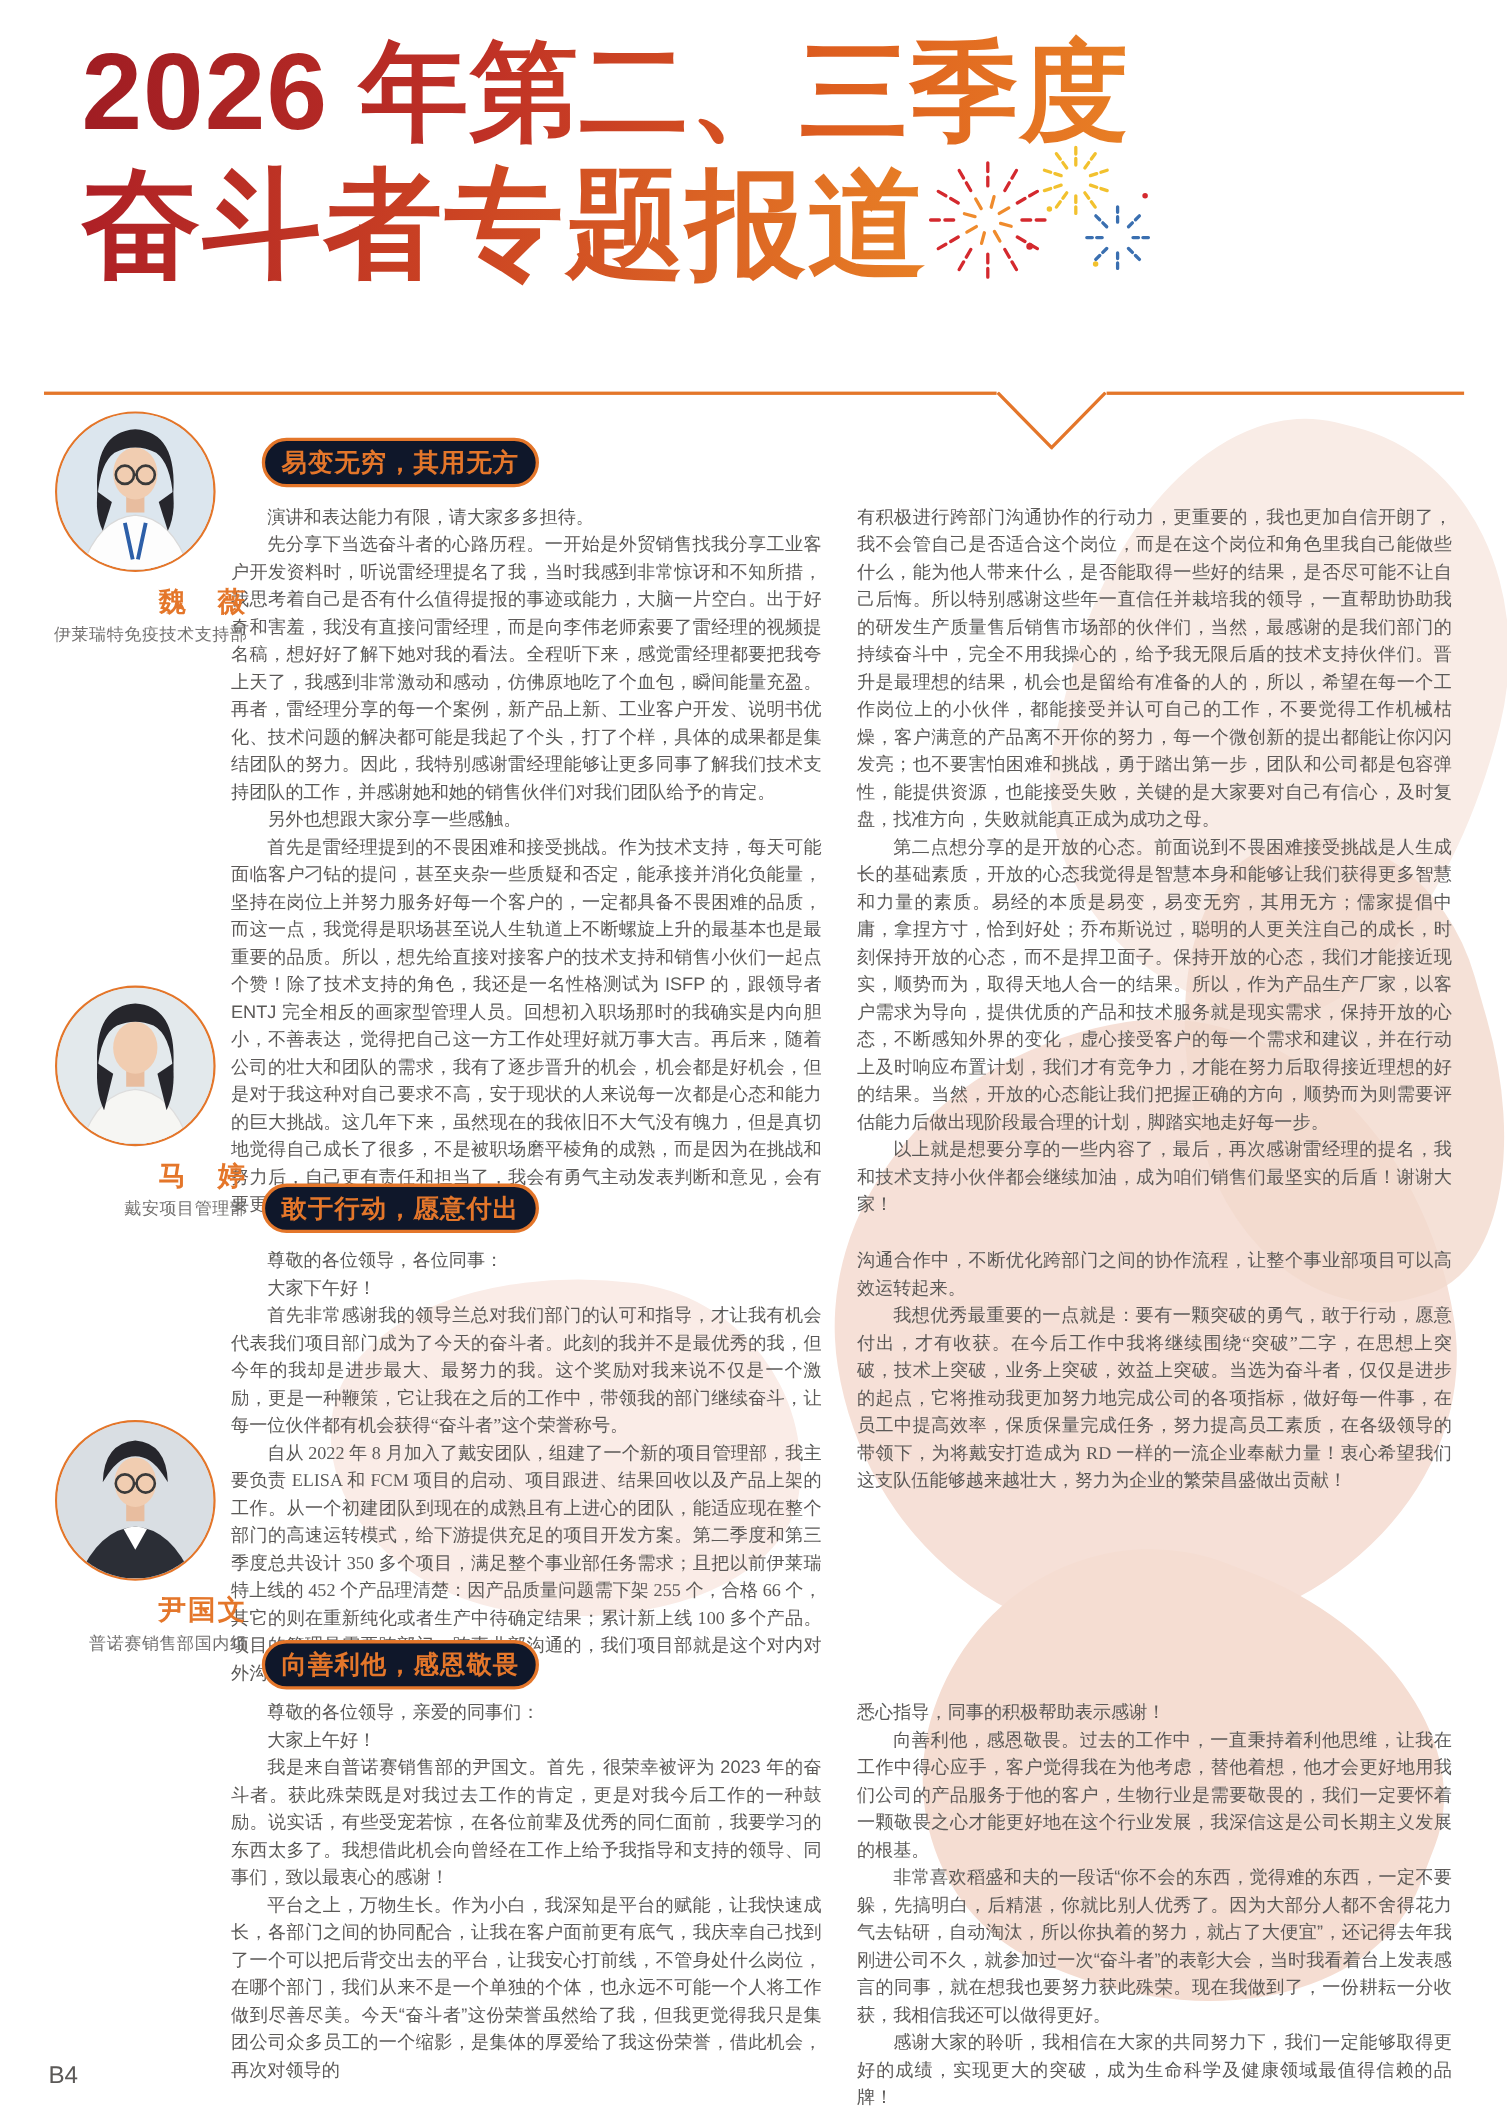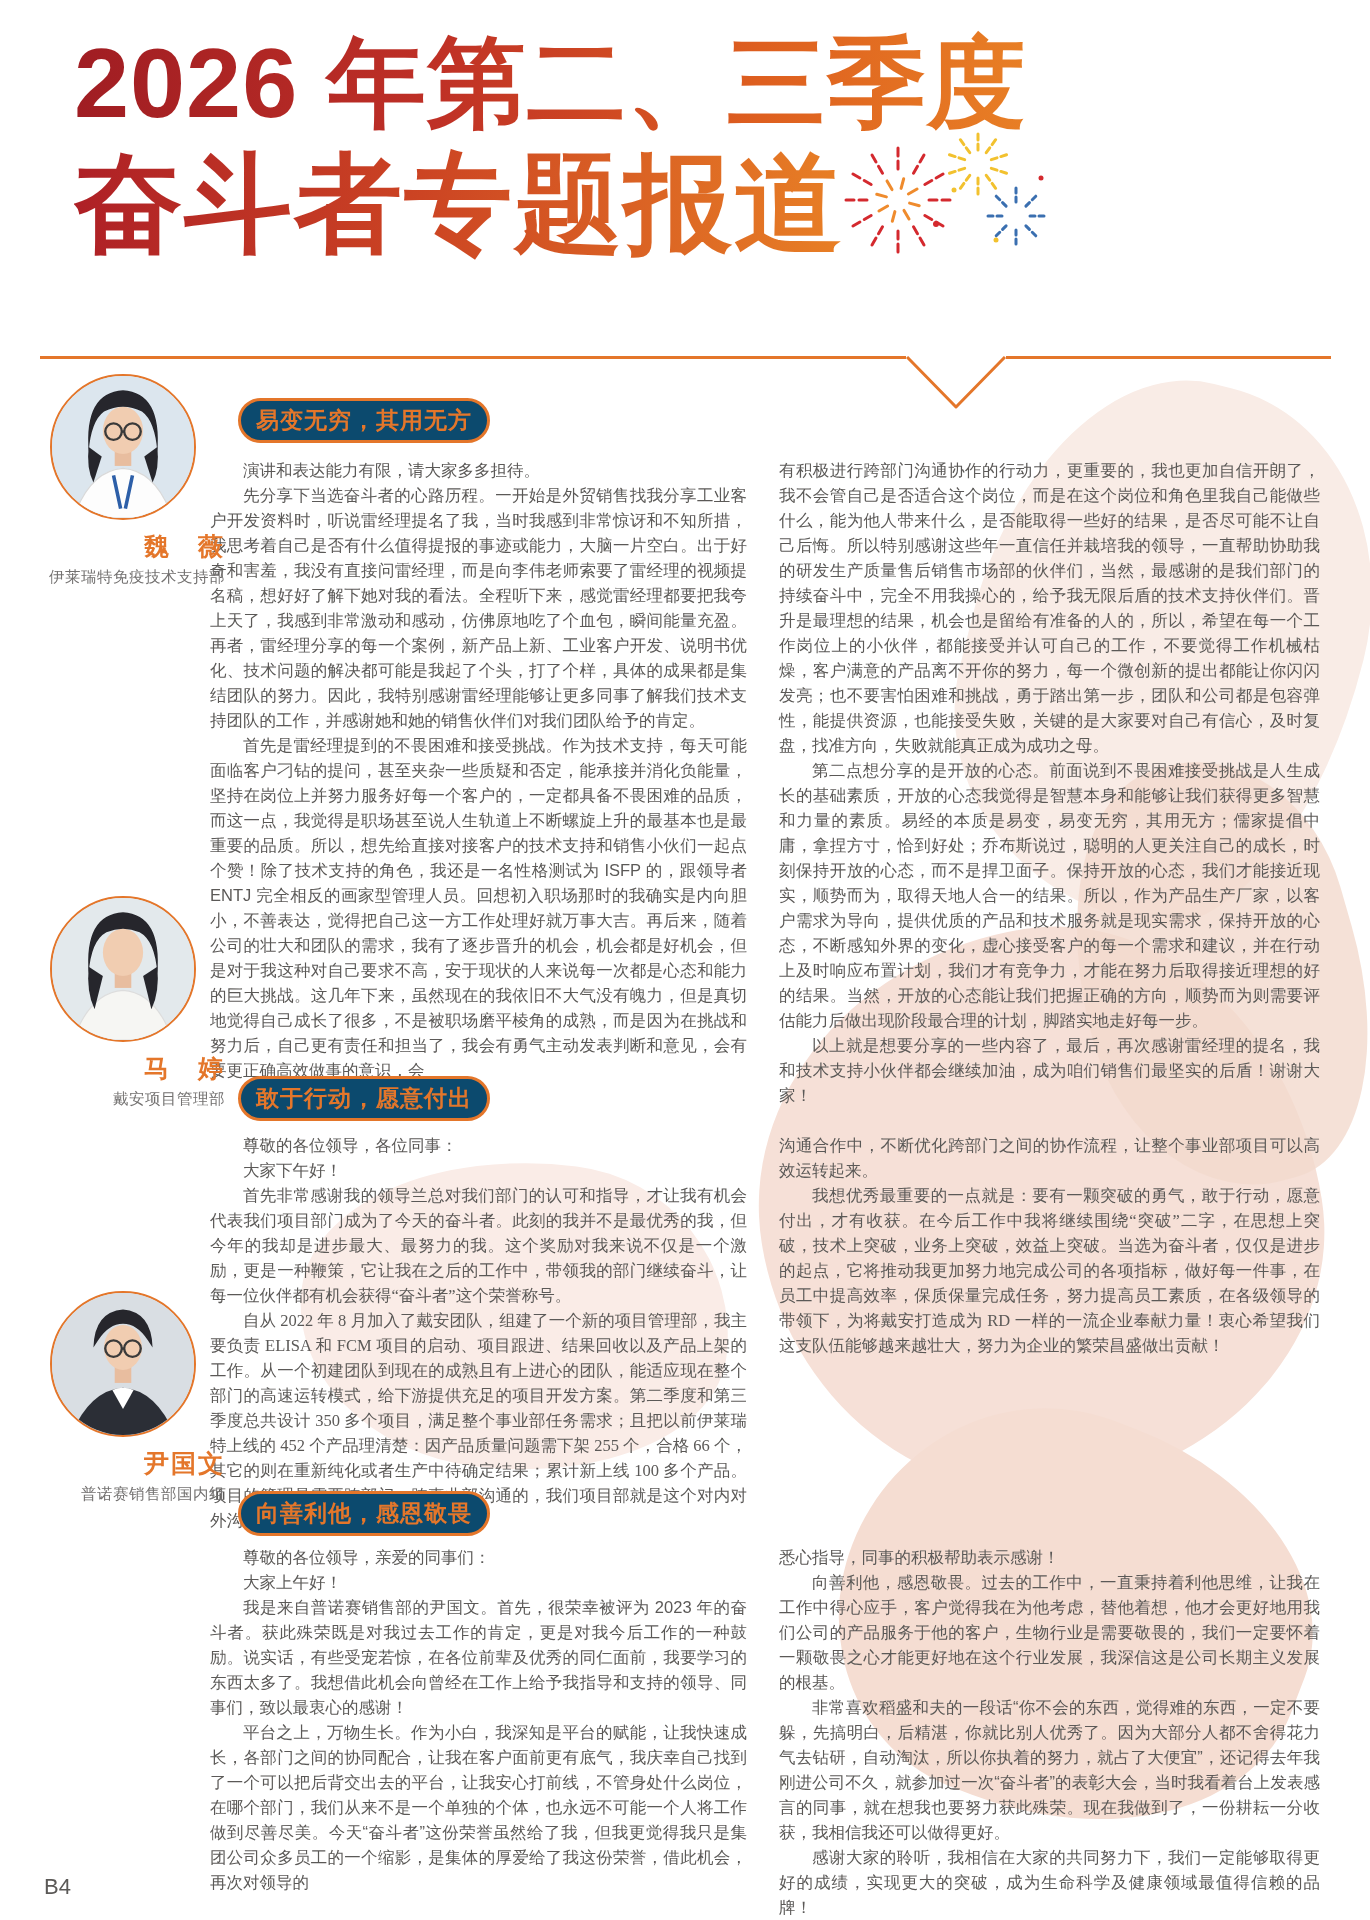--- a/index.html
+++ b/index.html
@@ -39,21 +39,21 @@
   .divider-seg.seg2{left:1006px;width:325px;}
   .divider-v{position:absolute;left:906px;top:356px;z-index:2;}
   .divider-v path{fill:#ffffff;stroke:var(--accent);stroke-width:3;stroke-linejoin:round;}
   
   .person{position:absolute;left:20px;width:205px;text-align:right;z-index:3;}
   .photo{width:146px;height:146px;margin:0 auto;border-radius:50%;border:2px solid var(--accent);overflow:hidden;background:#dfe7ee;}
   .photo svg{display:block;width:100%;height:100%;}
   .person-name{margin-top:10px;font-size:25px;font-weight:bold;color:var(--accent);letter-spacing:2px;}
   .person-dept{margin-top:4px;font-size:15.5px;color:var(--dept);letter-spacing:.5px;}
   
-  .badge{position:absolute;left:238px;width:252px;height:45px;z-index:3;background:#0c4a6e;
+  .badge{position:absolute;left:238px;width:252px;height:45px;z-index:3;background:#0f172a;
     border:3px solid var(--accent);border-radius:24px;display:flex;align-items:center;justify-content:center;}
   .badge span{font-size:23px;font-weight:bold;color:var(--accent);letter-spacing:1px;}
   
   .col{position:absolute;z-index:2;font-size:16.5px;line-height:25px;color:var(--body);text-align:justify;}
   .col-left{left:210px;width:537px;}
   .col-right{left:779px;width:541px;}
   .col p{margin:0;text-indent:2em;}
   .col p.cont{text-indent:0;}
   
   .s1 .person{top:374px;}  .s1 .badge{top:398px;}  .s1 .col{top:458px;}
@@ -159,20 +159,21 @@
     </div>
     <div class="person-name">魏　薇</div>
     <div class="person-dept">伊莱瑞特免疫技术支持部</div>
   </div>
   <div class="badge">
     <span>易变无穷，其用无方</span>
   </div>
   <div class="col col-left">
     <p>演讲和表达能力有限，请大家多多担待。</p>
     <p>先分享下当选奋斗者的心路历程。一开始是外贸销售找我分享工业客户开发资料时，听说雷经理提名了我，当时我感到非常惊讶和不知所措，我思考着自己是否有什么值得提报的事迹或能力，大脑一片空白。出于好奇和害羞，我没有直接问雷经理，而是向李伟老师索要了雷经理的视频提名稿，想好好了解下她对我的看法。全程听下来，感觉雷经理都要把我夸上天了，我感到非常激动和感动，仿佛原地吃了个血包，瞬间能量充盈。再者，雷经理分享的每一个案例，新产品上新、工业客户开发、说明书优化、技术问题的解决都可能是我起了个头，打了个样，具体的成果都是集结团队的努力。因此，我特别感谢雷经理能够让更多同事了解我们技术支持团队的工作，并感谢她和她的销售伙伴们对我们团队给予的肯定。</p>
+    <p>另外也想跟大家分享一些感触。</p>
     <p>首先是雷经理提到的不畏困难和接受挑战。作为技术支持，每天可能面临客户刁钻的提问，甚至夹杂一些质疑和否定，能承接并消化负能量，坚持在岗位上并努力服务好每一个客户的，一定都具备不畏困难的品质，而这一点，我觉得是职场甚至说人生轨道上不断螺旋上升的最基本也是最重要的品质。所以，想先给直接对接客户的技术支持和销售小伙们一起点个赞！除了技术支持的角色，我还是一名性格测试为 ISFP 的，跟领导者 ENTJ 完全相反的画家型管理人员。回想初入职场那时的我确实是内向胆小，不善表达，觉得把自己这一方工作处理好就万事大吉。再后来，随着公司的壮大和团队的需求，我有了逐步晋升的机会，机会都是好机会，但是对于我这种对自己要求不高，安于现状的人来说每一次都是心态和能力的巨大挑战。这几年下来，虽然现在的我依旧不大气没有魄力，但是真切地觉得自己成长了很多，不是被职场磨平棱角的成熟，而是因为在挑战和努力后，自己更有责任和担当了，我会有勇气主动发表判断和意见，会有要更正确高效做事的意识，会</p>
   </div>
   <div class="col col-right">
     <p class="cont">有积极进行跨部门沟通协作的行动力，更重要的，我也更加自信开朗了，我不会管自己是否适合这个岗位，而是在这个岗位和角色里我自己能做些什么，能为他人带来什么，是否能取得一些好的结果，是否尽可能不让自己后悔。所以特别感谢这些年一直信任并栽培我的领导，一直帮助协助我的研发生产质量售后销售市场部的伙伴们，当然，最感谢的是我们部门的持续奋斗中，完全不用我操心的，给予我无限后盾的技术支持伙伴们。晋升是最理想的结果，机会也是留给有准备的人的，所以，希望在每一个工作岗位上的小伙伴，都能接受并认可自己的工作，不要觉得工作机械枯燥，客户满意的产品离不开你的努力，每一个微创新的提出都能让你闪闪发亮；也不要害怕困难和挑战，勇于踏出第一步，团队和公司都是包容弹性，能提供资源，也能接受失败，关键的是大家要对自己有信心，及时复盘，找准方向，失败就能真正成为成功之母。</p>
     <p>第二点想分享的是开放的心态。前面说到不畏困难接受挑战是人生成长的基础素质，开放的心态我觉得是智慧本身和能够让我们获得更多智慧和力量的素质。易经的本质是易变，易变无穷，其用无方；儒家提倡中庸，拿捏方寸，恰到好处；乔布斯说过，聪明的人更关注自己的成长，时刻保持开放的心态，而不是捍卫面子。保持开放的心态，我们才能接近现实，顺势而为，取得天地人合一的结果。所以，作为产品生产厂家，以客户需求为导向，提供优质的产品和技术服务就是现实需求，保持开放的心态，不断感知外界的变化，虚心接受客户的每一个需求和建议，并在行动上及时响应布置计划，我们才有竞争力，才能在努力后取得接近理想的好的结果。当然，开放的心态能让我们把握正确的方向，顺势而为则需要评估能力后做出现阶段最合理的计划，脚踏实地走好每一步。</p>
     <p>以上就是想要分享的一些内容了，最后，再次感谢雷经理的提名，我和技术支持小伙伴都会继续加油，成为咱们销售们最坚实的后盾！谢谢大家！</p>
   </div>
 </section>
 
 <section class="s2">

